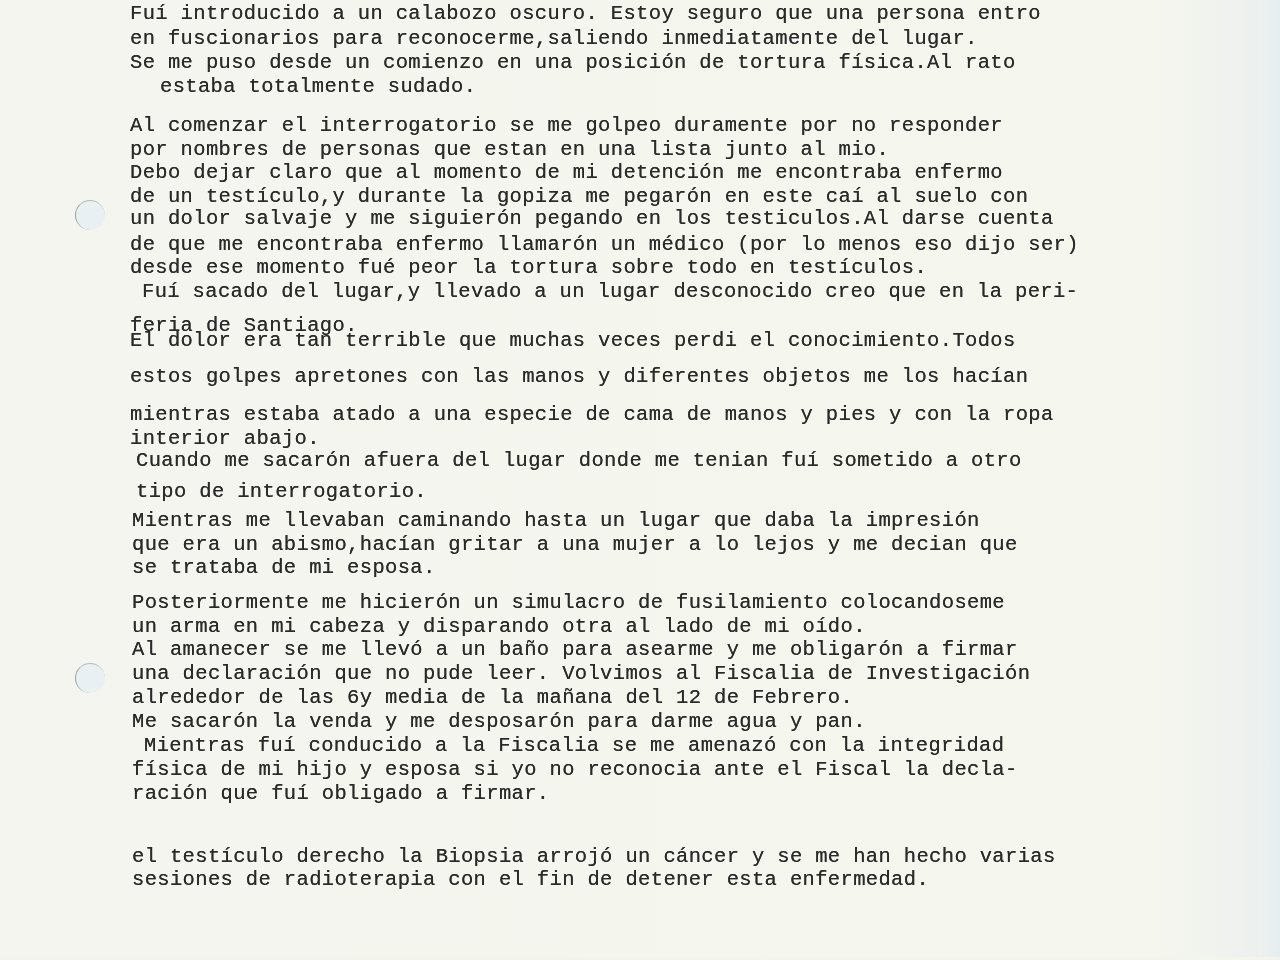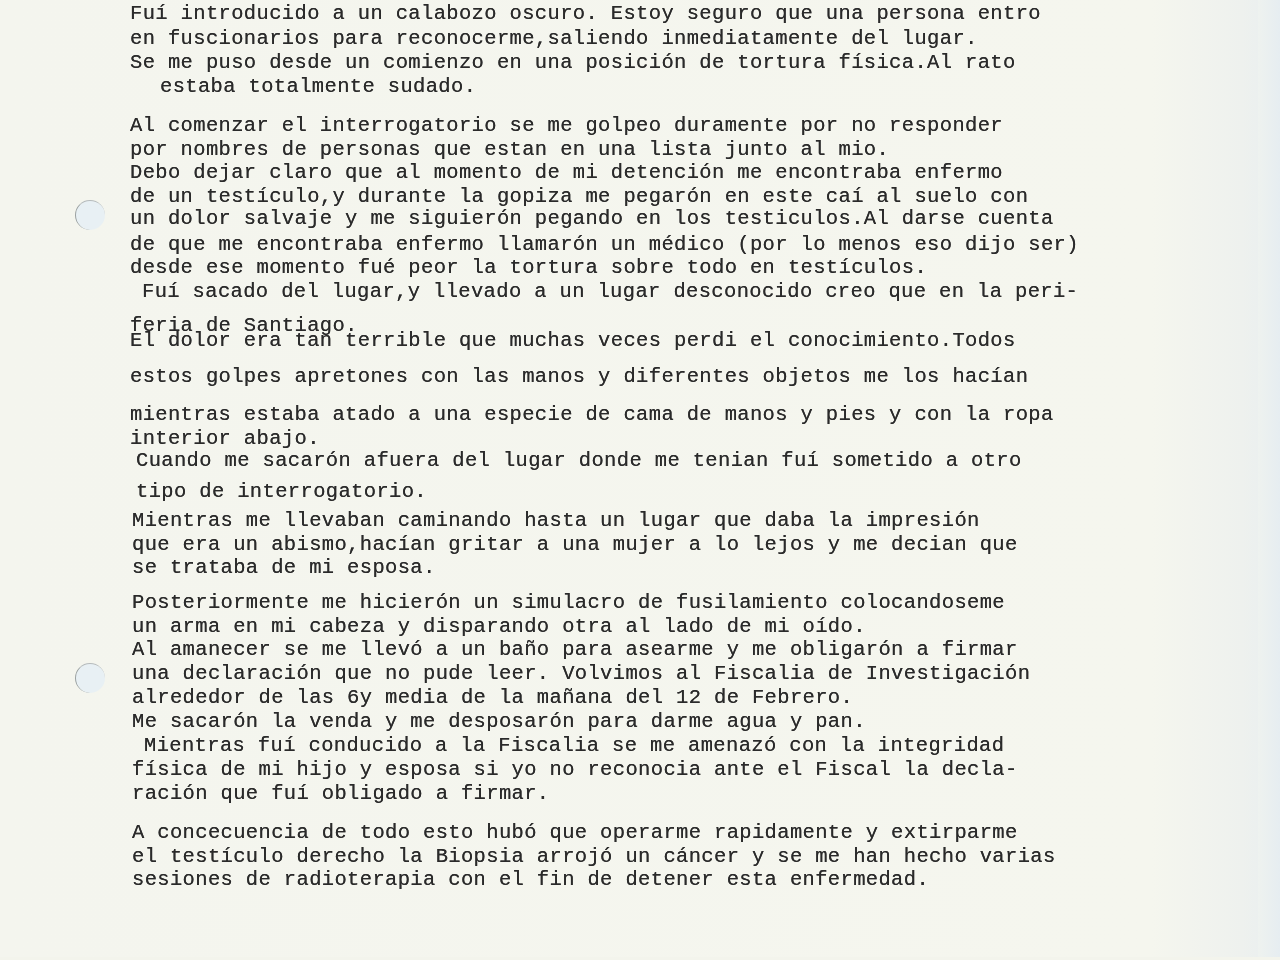--- a/index.html
+++ b/index.html
@@ -87,16 +87,15 @@
   <p class="line" style="left:132px; top:615px;">un arma en mi cabeza y disparando otra al lado de mi oído.</p>
   <p class="line" style="left:132px; top:591px;">Posteriormente me hicierón un simulacro de fusilamiento colocandoseme</p>
   <p class="line" style="left:132px; top:638px;">Al amanecer se me llevó a un baño para asearme y me obligarón a firmar</p>
   <p class="line" style="left:132px; top:662px;">una declaración que no pude leer. Volvimos al Fiscalia de Investigación</p>
   <p class="line" style="left:132px; top:686px;">alrededor de las 6y media de la mañana del 12 de Febrero.</p>
   <p class="line" style="left:132px; top:710px;">Me sacarón la venda y me desposarón para darme agua y pan.</p>
   <p class="line" style="left:144px; top:734px;">Mientras fuí conducido a la Fiscalia se me amenazó con la integridad</p>
   <p class="line" style="left:132px; top:758px;">física de mi hijo y esposa si yo no reconocia ante el Fiscal la decla-</p>
   <p class="line" style="left:132px; top:782px;">ración que fuí obligado a firmar.</p>
 
-  <p class="line" style="left:132px; top:821px;">A concecuencia de todo esto hubó que operarme rapidamente y extirparme</p>
   <p class="line" style="left:132px; top:845px;">el testículo derecho la Biopsia arrojó un cáncer y se me han hecho varias</p>
   <p class="line" style="left:132px; top:868px;">sesiones de radioterapia con el fin de detener esta enfermedad.</p>
 </div>
 
 </body></html>

